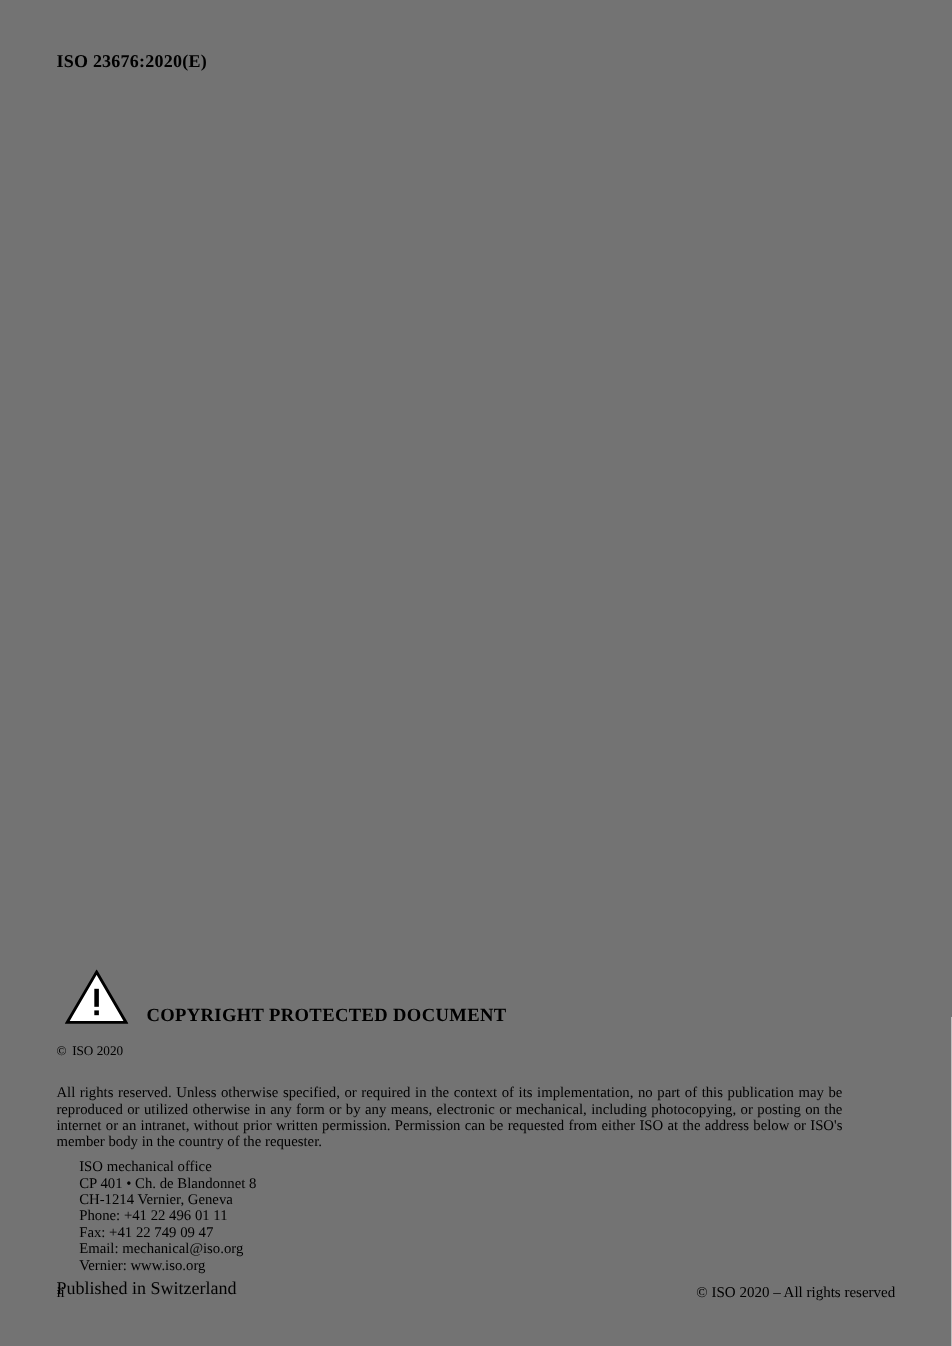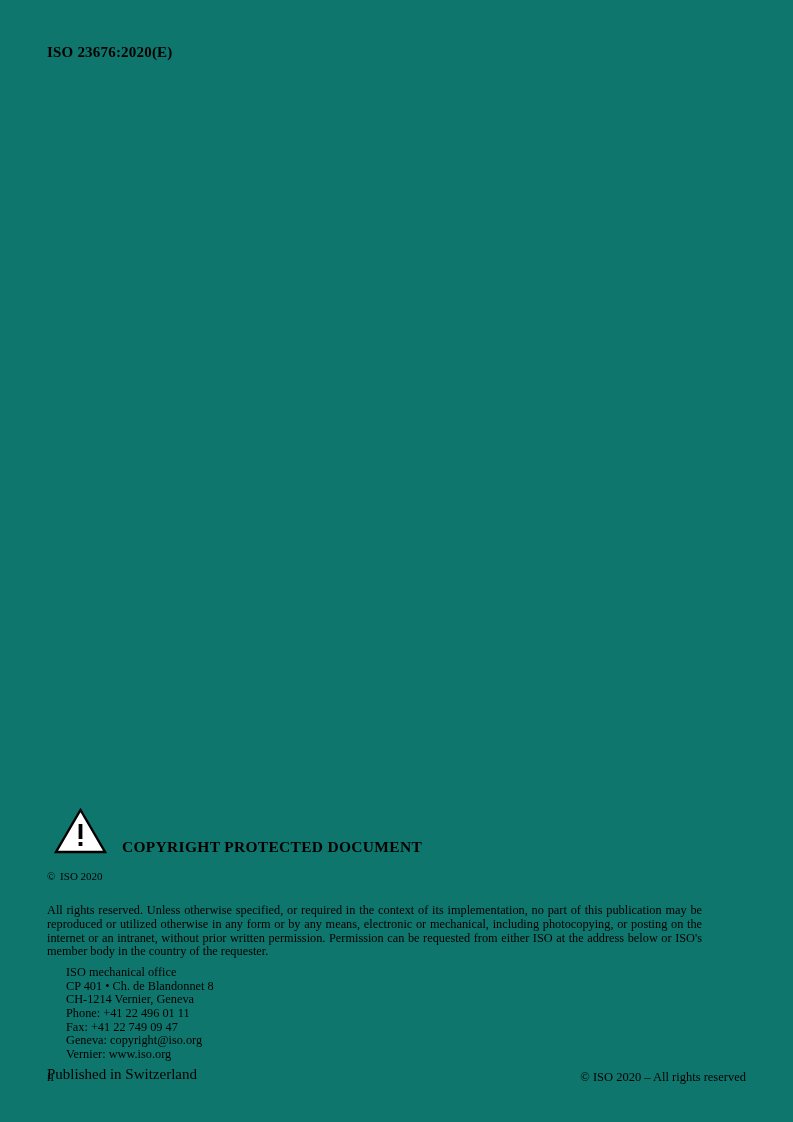--- a/index.html
+++ b/index.html
@@ -9,21 +9,21 @@
   }
   body {
     font-family: "Liberation Serif", serif;
     color: #000000;
   }
   .page {
     position: relative;
     width: 793px;
     height: 1122px;
     margin: 0 auto;
-    background: #0f766e;
+    background: #737373;
     overflow: hidden;
   }
   .header-ref {
     position: absolute;
     left: 47px;
     top: 44px;
     font-family: "Liberation Serif", serif;
     font-weight: bold;
     font-size: 15px;
     letter-spacing: 0.2px;
@@ -129,21 +129,21 @@
     </div>
 
     <div class="cp-body">All rights reserved. Unless otherwise specified, or required in the context of its implementation, no part of this publication may be reproduced or utilized otherwise in any form or by any means, electronic or mechanical, including photocopying, or posting on the internet or an intranet, without prior written permission. Permission can be requested from either ISO at the address below or ISO's member body in the country of the requester.</div>
 
     <div class="cp-address">
       <div>ISO mechanical office</div>
       <div>CP 401 • Ch. de Blandonnet 8</div>
       <div>CH-1214 Vernier, Geneva</div>
       <div>Phone: +41 22 496 01 11</div>
       <div>Fax: +41 22 749 09 47</div>
-      <div>Geneva: copyright@iso.org</div>
+      <div>Email: mechanical@iso.org</div>
       <div>Vernier: www.iso.org</div>
     </div>
 
     <div class="cp-published">Published in Switzerland</div>
   </div>
 
   <div class="footer">
     <span class="footer-left">ii</span>
     <span class="footer-right">© ISO 2020 – All rights reserved</span>
   </div>

